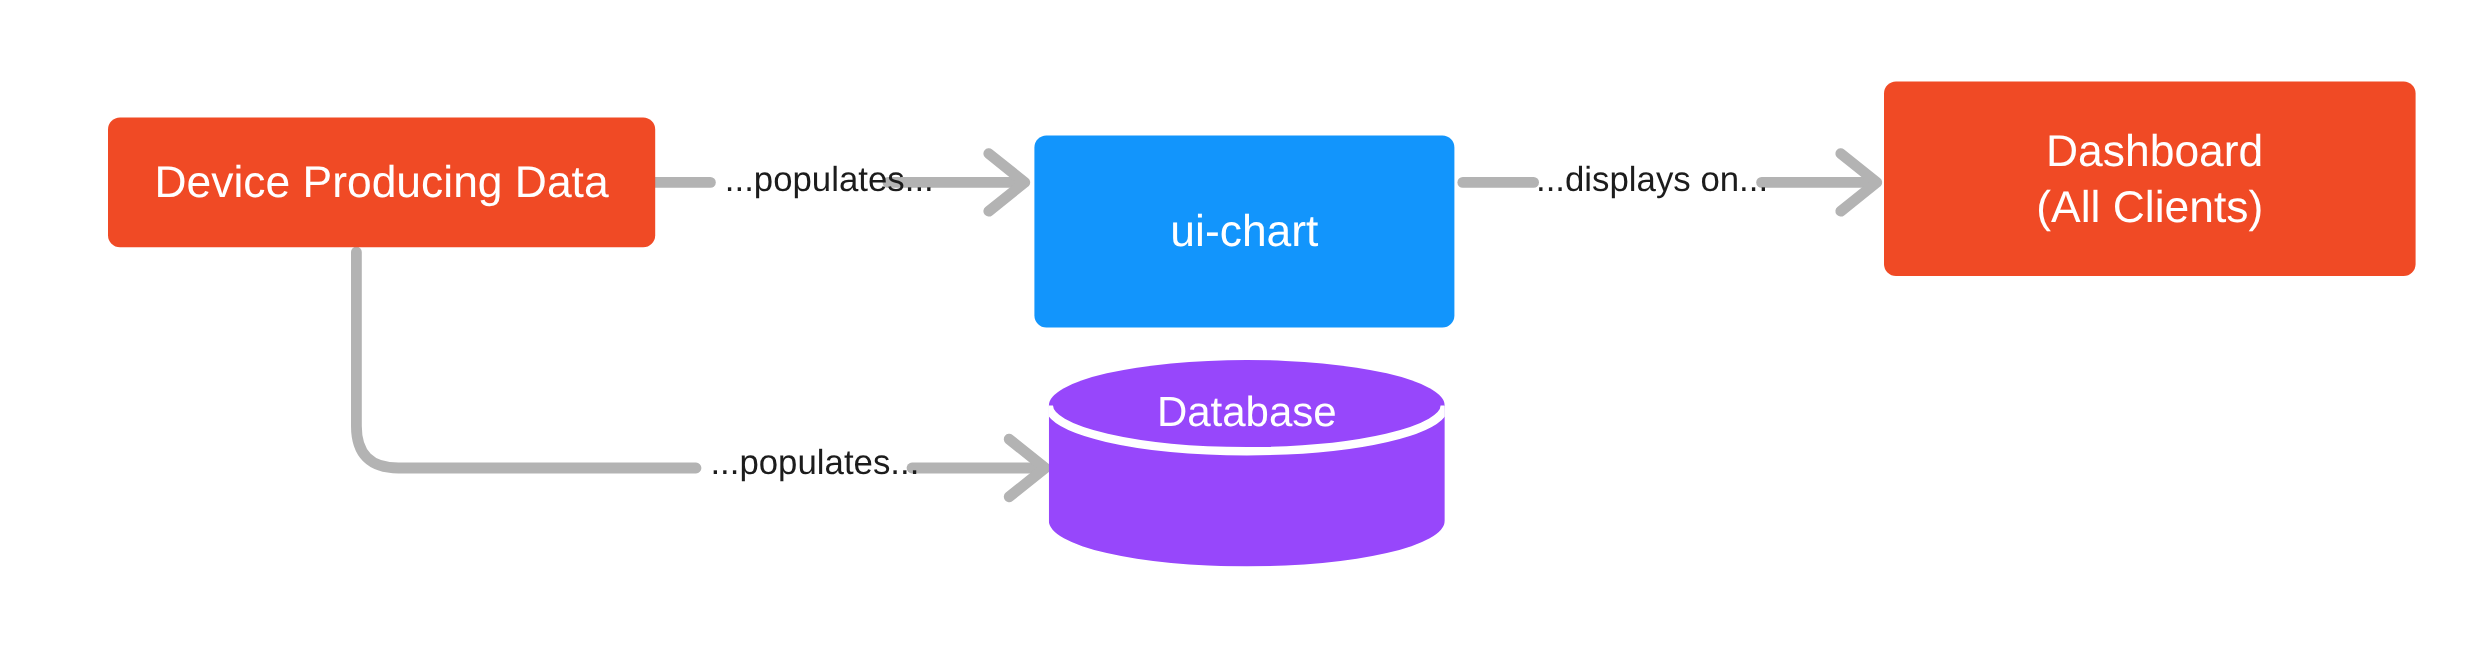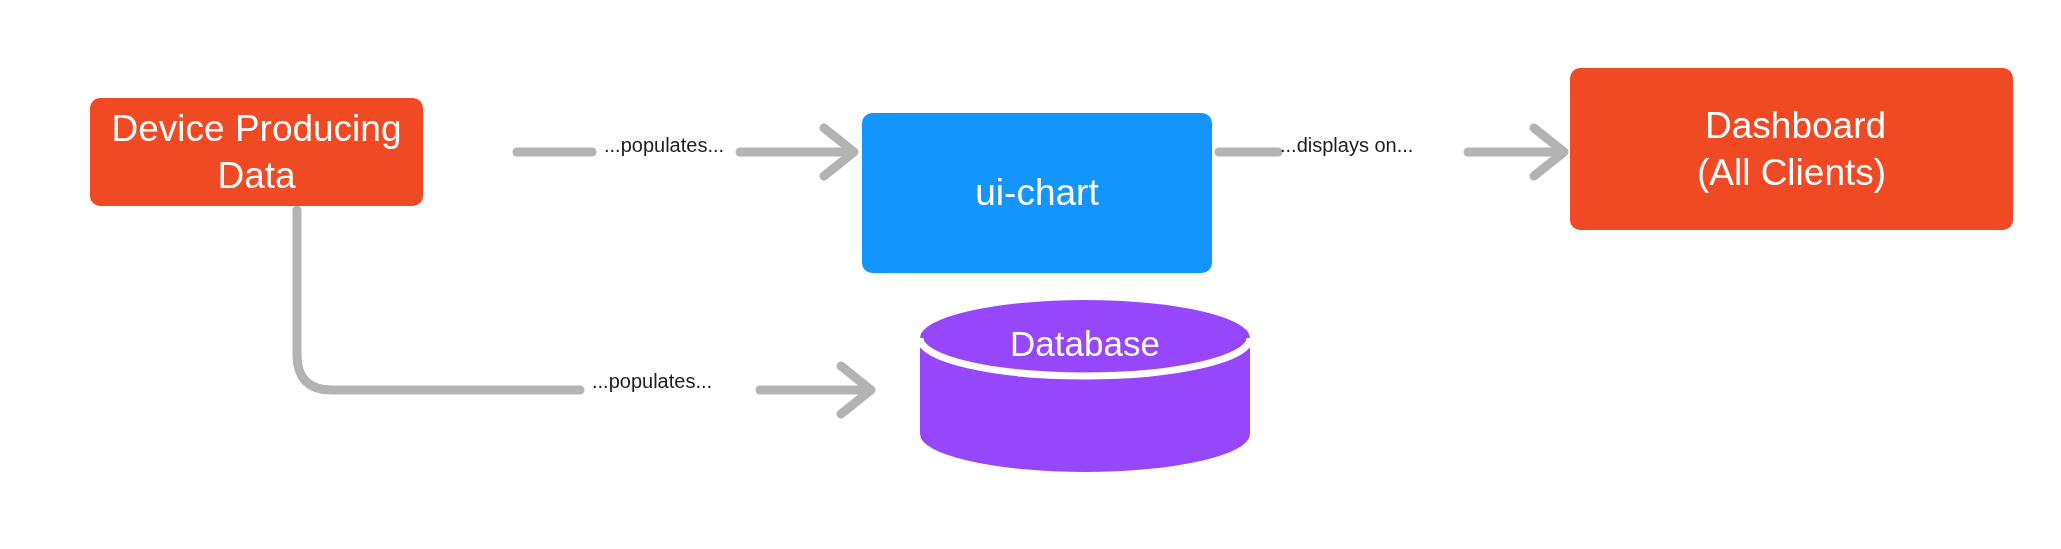--- a/index.html
+++ b/index.html
@@ -37,58 +37,58 @@
     white-space: pre-line;
   }
   .node-label {
     display: block;
     white-space: pre-line;
   }
 
   
   #node-device {
     left: 90px;  top: 98px;
-    width: 333px; height: 108px;
+    width: 456px; height: 108px;
     font-size: 37px;
   }
   #node-uichart {
     left: 862px; top: 68px;
     width: 350px; height: 160px;
     font-size: 37px;
     margin-top: 45px;
   }
   #node-dashboard {
     left: 1570px; top: 68px;
     width: 443px; height: 162px;
     font-size: 37px;
   }
 
   
   #node-database {
     position: absolute;
-    left: 920px; top: 300px;
+    left: 874px; top: 300px;
     width: 330px; height: 172px;
   }
   .cyl-svg { position: absolute; left: 0; top: 0; }
   .cyl-label {
     position: absolute;
     left: 0; top: 24px;
     width: 330px;
     text-align: center;
     color: #ffffff;
     font-size: 35px;
     font-family: "Liberation Sans", sans-serif;
     pointer-events: none;
   }
 
   
   .edge-label {
     position: absolute;
     color: #1c1c1c;
-    font-size: 20px;
+    font-size: 29px;
     white-space: nowrap;
     font-family: "Liberation Sans", sans-serif;
   }
   #edge-label-populates-chart { left: 604px; top: 134px; }
   #edge-label-displays-on     { left: 1280px; top: 134px; }
   #edge-label-populates-db    { left: 592px; top: 370px; }
 </style>
 </head>
 <body>
 

